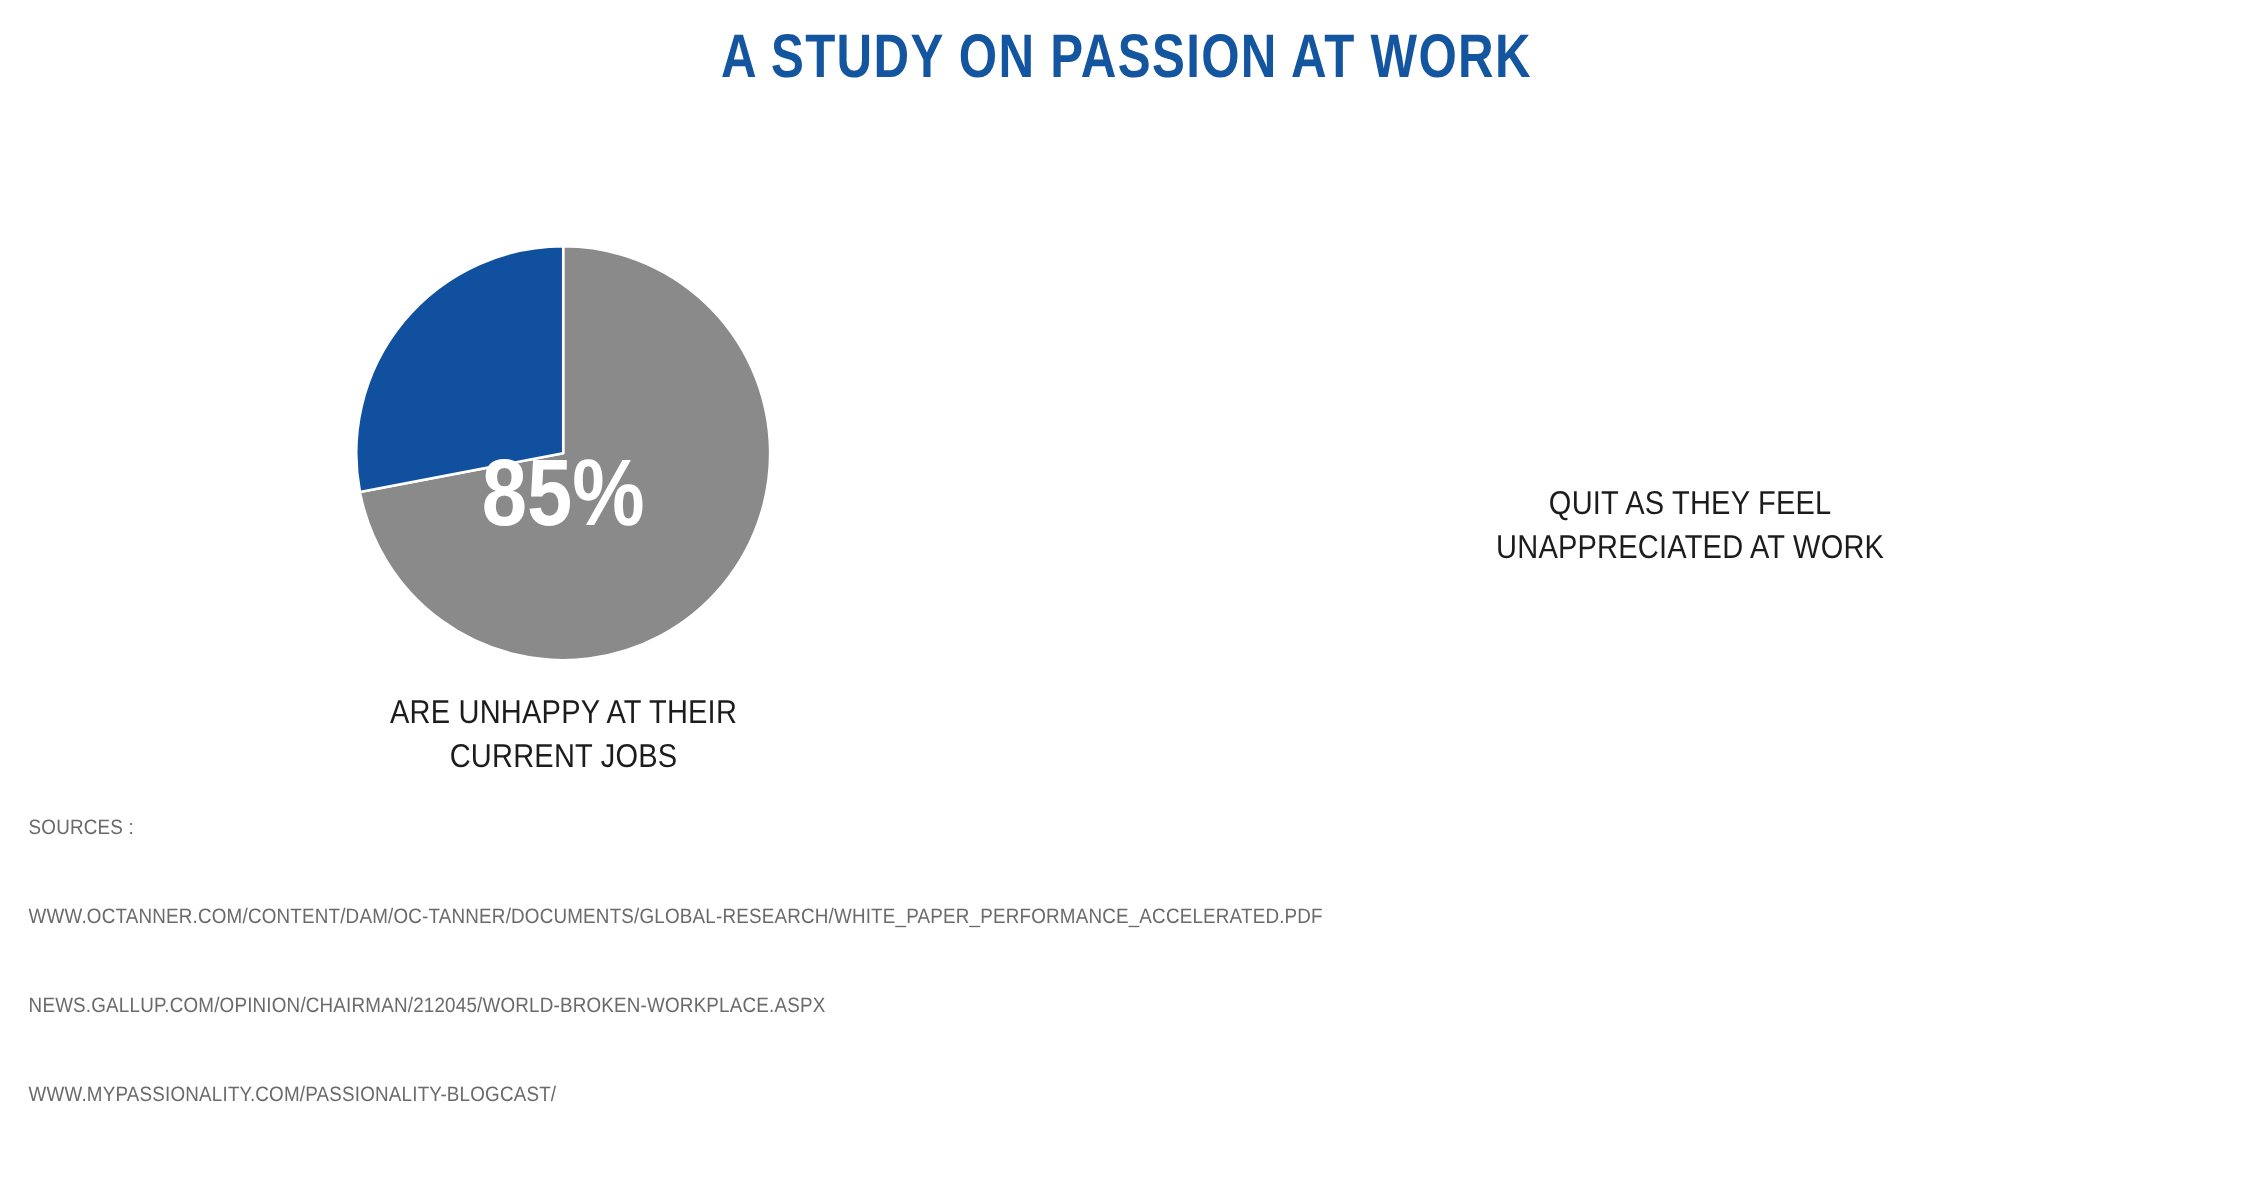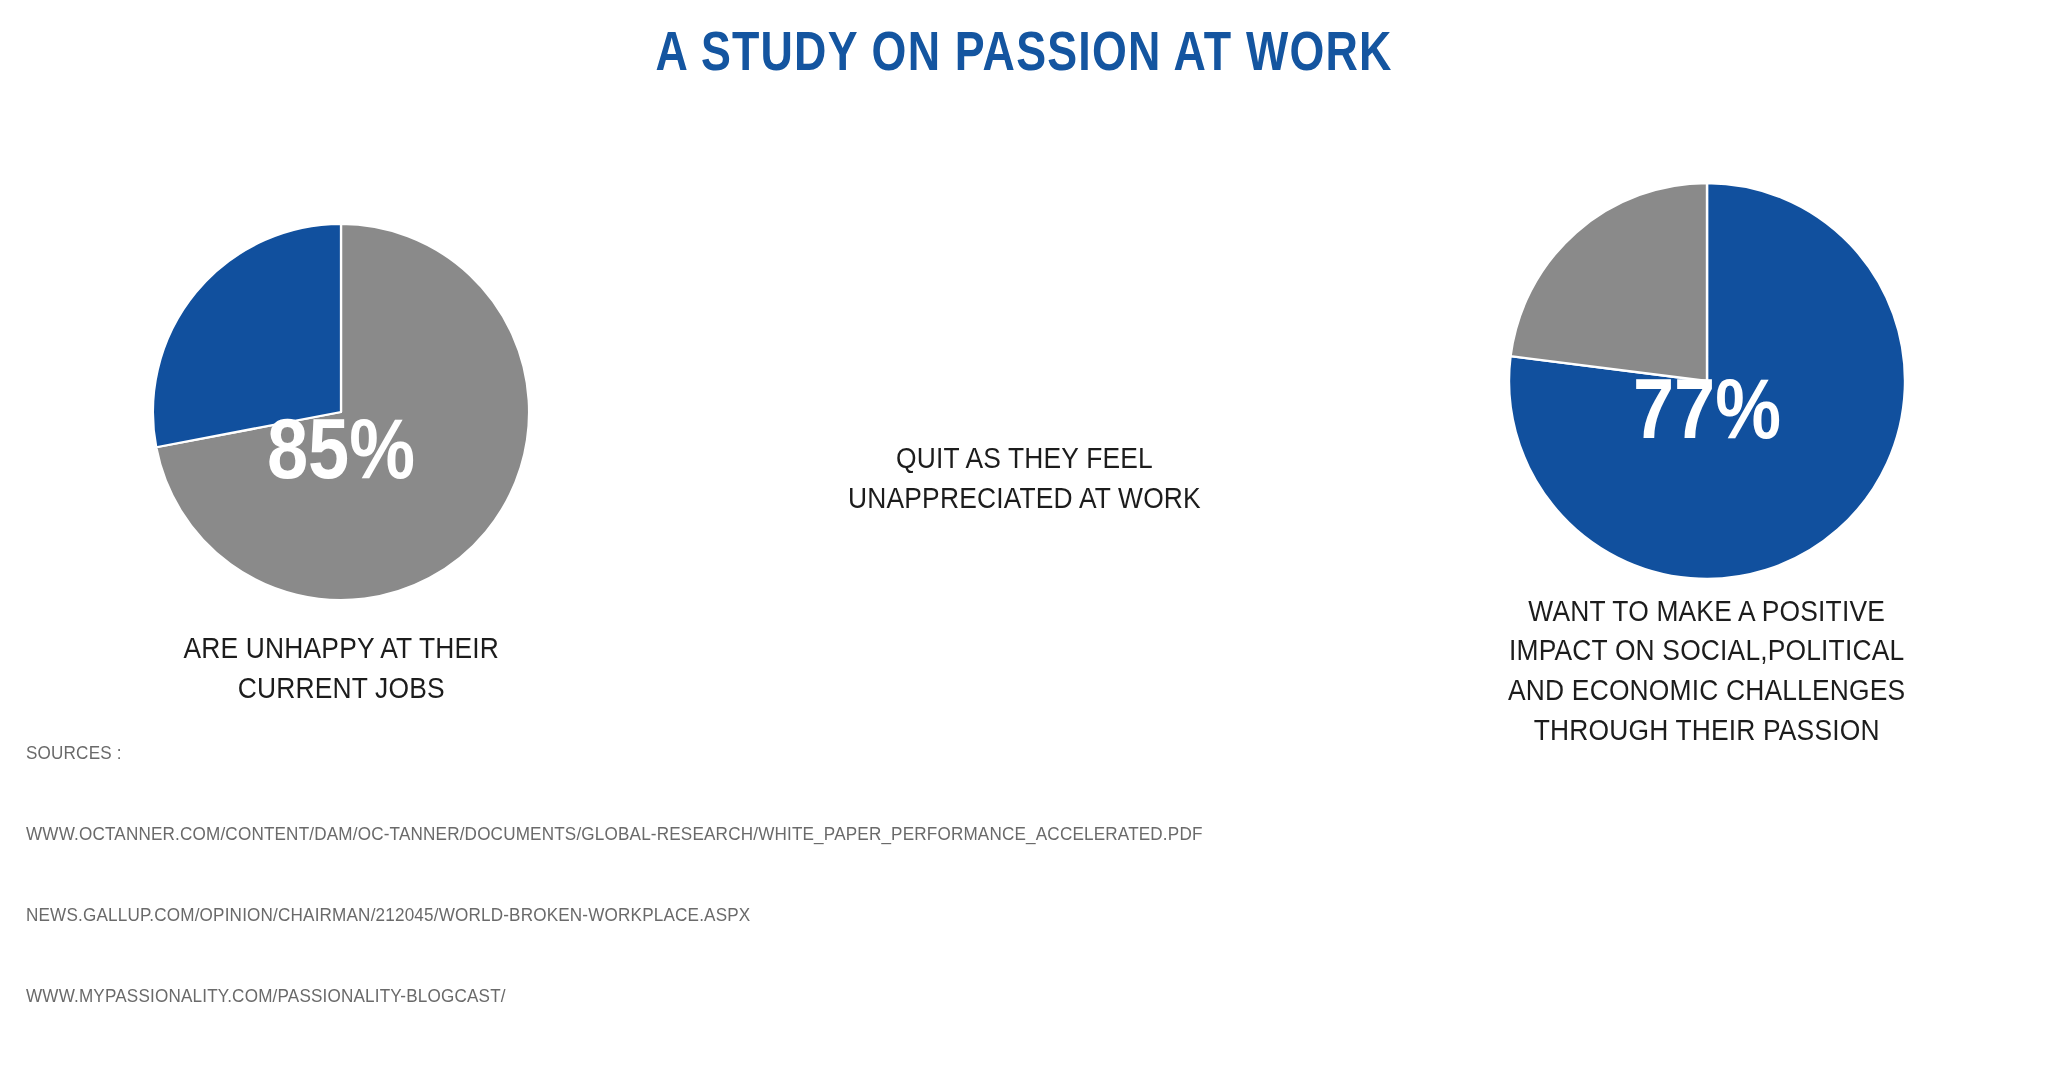--- a/index.html
+++ b/index.html
@@ -137,35 +137,20 @@
       </div>
       <div class="caption">ARE UNHAPPY AT THEIR
 CURRENT JOBS</div>
     </div>
 
     <div class="chart-block second">
       <div class="caption">QUIT AS THEY FEEL
 UNAPPRECIATED AT WORK</div>
     </div>
 
-    <div class="chart-block third">
-      <div class="pie-wrap big">
-        <svg viewBox="0 0 200 200">
-          <g>
-              <path d="M 100 100 L 100 1 A 99 99 0 1 1 1.7806445698666948 87.59200987713388 Z" fill="#11509e" stroke="#ffffff" stroke-width="1.2" stroke-linejoin="round"></path>
-              <path d="M 100 100 L 1.7806445698666948 87.59200987713388 A 99 99 0 0 1 99.99999999999999 1 Z" fill="#8a8a8a" stroke="#ffffff" stroke-width="1.2" stroke-linejoin="round"></path>
-            </g>
-        </svg>
-        <div class="pie-value">77%</div>
-      </div>
-      <div class="caption">WANT TO MAKE A POSITIVE
-IMPACT ON SOCIAL,POLITICAL
-AND ECONOMIC CHALLENGES
-THROUGH THEIR PASSION</div>
-    </div>
 
   </div>
 
   <div class="sources">
     <span class="src-line">SOURCES :</span>
     <span class="src-line">WWW.OCTANNER.COM/CONTENT/DAM/OC-TANNER/DOCUMENTS/GLOBAL-RESEARCH/WHITE_PAPER_PERFORMANCE_ACCELERATED.PDF</span>
     <span class="src-line">NEWS.GALLUP.COM/OPINION/CHAIRMAN/212045/WORLD-BROKEN-WORKPLACE.ASPX</span>
     <span class="src-line">WWW.MYPASSIONALITY.COM/PASSIONALITY-BLOGCAST/</span>
   </div>
 

